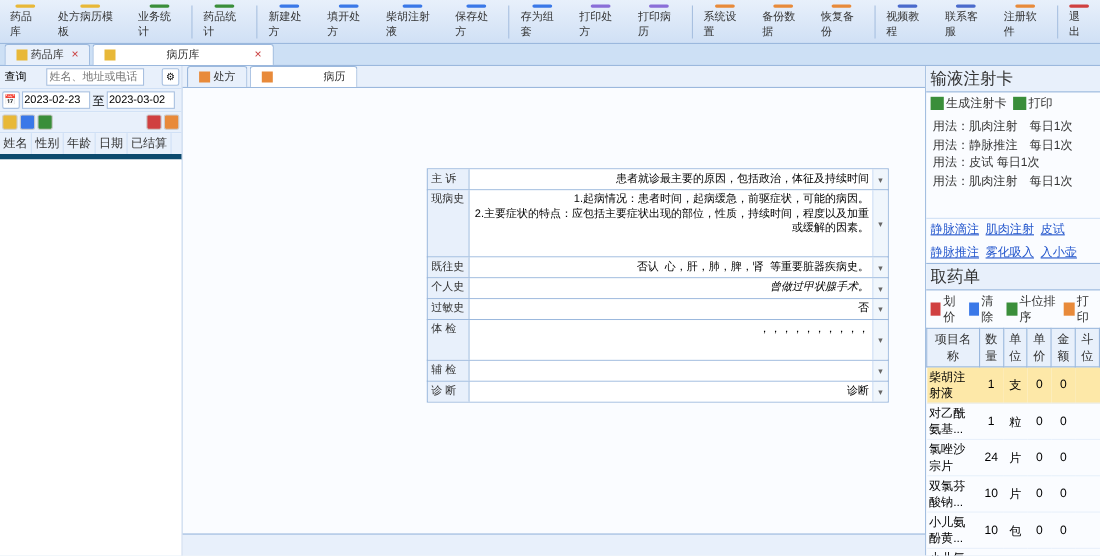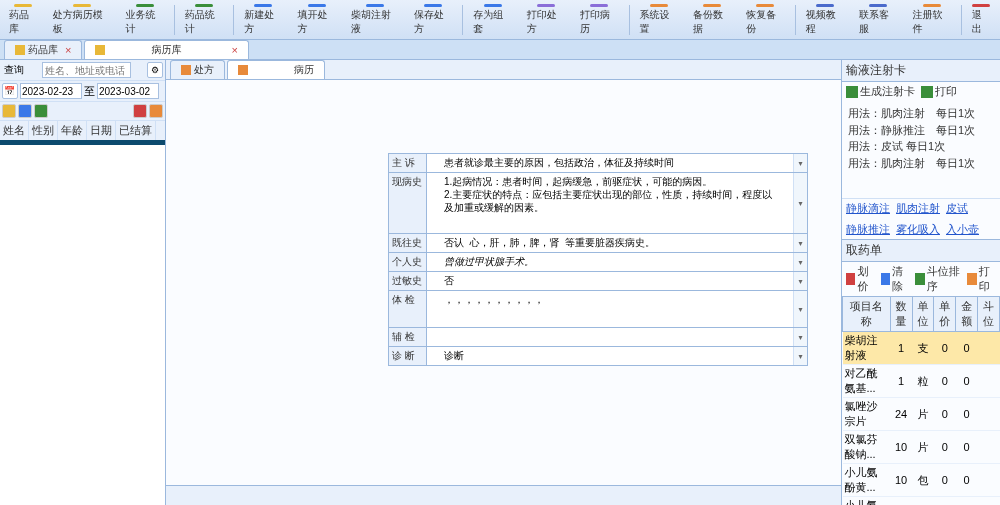--- a/index.html
+++ b/index.html
@@ -38,26 +38,26 @@
 .left-header div { padding: 2px 3px; border-right: 1px solid #d0e0f5; }
 .left-list { flex: 1; background: #fff; }
 
 
 .center-tabs { height: 20px; background: #e8f0fb; border-bottom: 1px solid #9bb8dd; display:flex; padding: 0 4px; gap: 2px; }
 .center-body { flex:1; position:relative; }
 .form-area { position: absolute; left: 222px; top: 74px; width: 420px; }
 .form-row { display: flex; margin-bottom: 0; border: 1px solid #9bb8dd; margin-top:-1px; }
 .form-label { width: 38px; min-width: 38px; background: #e8f0fb; border-right: 1px solid #9bb8dd; padding: 2px 3px; font-size: 10px; color: #333; display:flex; align-items:flex-start; line-height:1.3; }
 .form-field { flex: 1; display:flex; }
-.form-field textarea, .form-field input { width: 100%; border: none; padding: 2px 17px; font-size: 10px; resize: none; font-family: inherit; line-height:1.3; background:#fff; }
+.form-field textarea, .form-field input { width: 100%; border: none; padding: 2px 3px; font-size: 10px; resize: none; font-family: inherit; line-height:1.3; background:#fff;text-align:right; }
 .form-dd { width: 14px; border-left: 1px solid #d0e0f5; background: #f0f6fc; cursor: pointer; display:flex; align-items:center; justify-content:center; font-size:8px; color:#666; }
 
 
 .right-section { border-bottom: 1px solid #9bb8dd; display:flex; flex-direction:column; }
-.right-title { background: #e8f0fb; border-bottom: 1px solid #9bb8dd; padding: 2px 4px; font-size: 12px; color:#333; }
+.right-title { background: #e8f0fb; border-bottom: 1px solid #9bb8dd; padding: 2px 4px; font-size: 15px; color:#333; }
 .right-tools { display: flex; gap: 6px; padding: 2px 4px; font-size: 10px; }
 .right-tools .link { color: #333; cursor: pointer; display:flex; align-items:center; gap:2px; }
 .right-tools .ico { width: 12px; height: 12px; }
 .usage-box { padding: 4px 6px; font-size: 10px; line-height: 1.5; color: #333; }
 .nav-links { display: flex; flex-wrap: wrap; gap: 6px; padding: 2px 4px; font-size: 10px; border-top:1px solid #d0e0f5; }
 .nav-links a { color: #2255cc; text-decoration: underline; cursor: pointer; }
 
 .med-table { width: 100%; border-collapse: collapse; font-size: 10px; }
 .med-table th { background: #e8f0fb; border: 1px solid #9bb8dd; padding: 2px; font-weight: normal; color:#333; }
 .med-table td { border-bottom: 1px solid #e8f0fb; padding: 1px 2px; }

